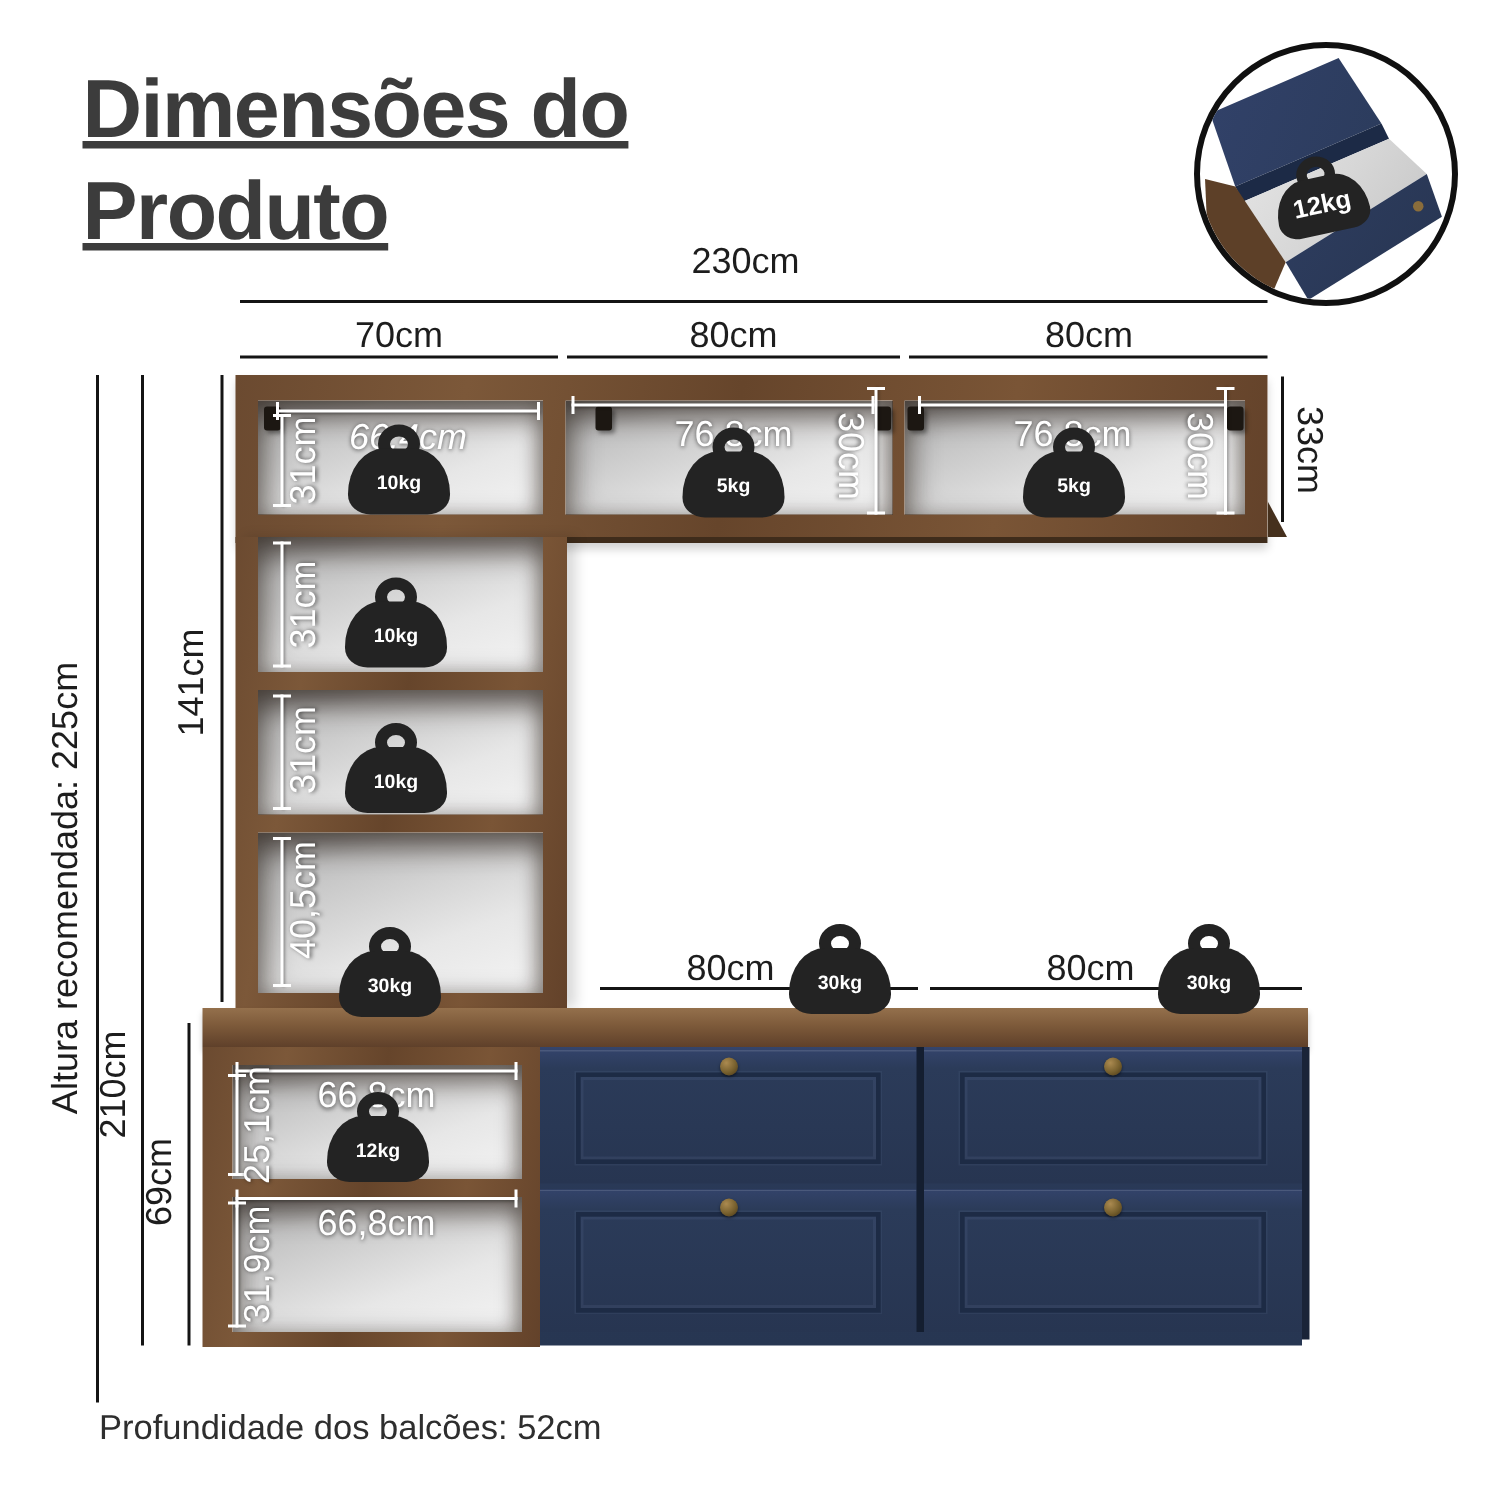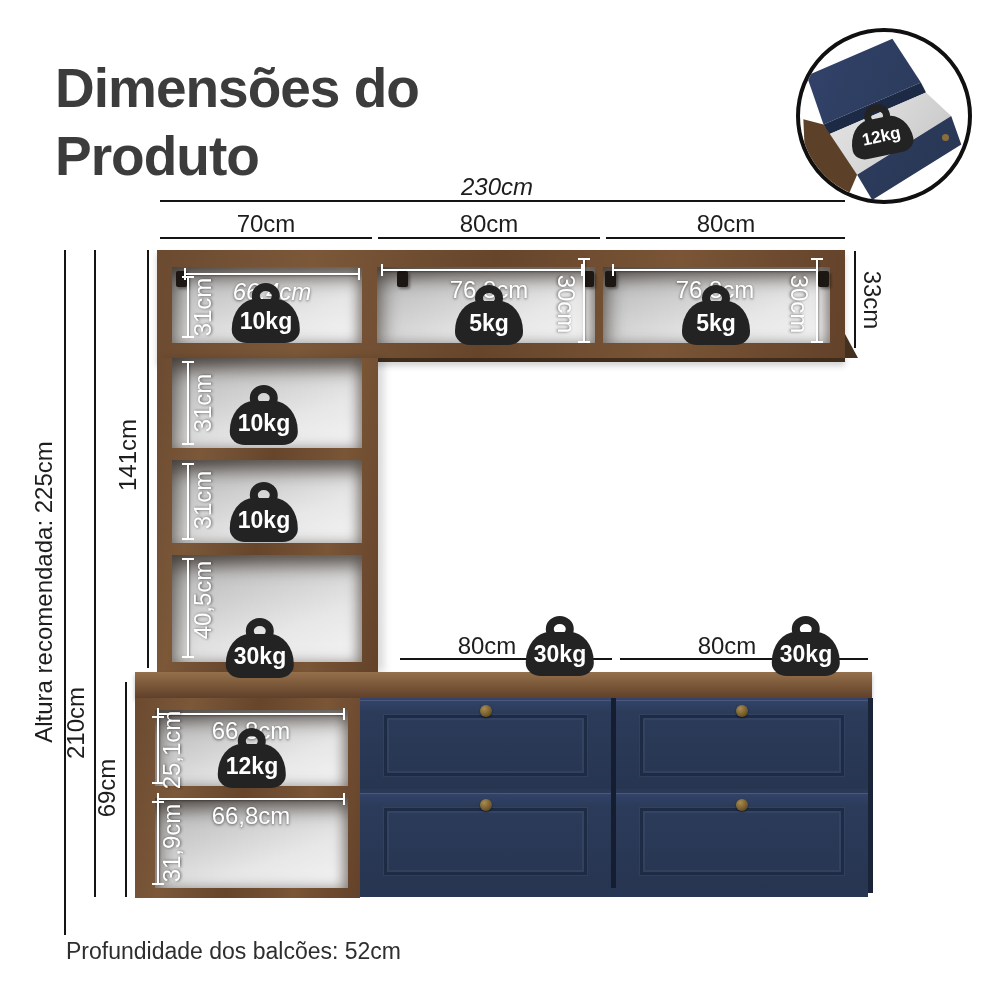--- a/index.html
+++ b/index.html
@@ -33,56 +33,56 @@
           box-shadow:inset 0 1px 0 rgba(255,255,255,.12);}
   .dpanel{position:absolute;left:24px;right:24px;top:15px;bottom:13px;border:3px solid #1d2b45;
           box-shadow:inset 0 0 0 2px rgba(120,140,180,.12), 0 0 0 1px rgba(120,140,180,.10);}
   .knob{position:absolute;left:50%;transform:translateX(-50%);width:12px;height:12px;border-radius:50%;
         background:radial-gradient(circle at 35% 30%,#ab8a50 0%,#77602e 55%,#463414 100%);box-shadow:0 1px 2px rgba(0,0,0,.5);}
   
   .kb{position:absolute;transform:translateX(-50%);display:flex;flex-direction:column;align-items:center;z-index:5;}
   .kb-ring{width:12px;height:10px;border:8px solid #232323;border-radius:50%;}
   .kb-body{margin-top:-10px;min-width:52px;height:44px;padding:0 8px;background:#232323;z-index:1;
            border-radius:24px 24px 15px 15px / 30px 30px 13px 13px;
-           display:flex;align-items:center;justify-content:center;color:#fff;font-weight:bold;font-size:23px;}
+           display:flex;align-items:center;justify-content:center;color:#fff;font-weight:bold;font-size:13px;}
   
   .inset{position:absolute;left:796px;top:28px;width:168px;height:168px;border-radius:50%;
          border:4px solid #101010;background:#fff;overflow:hidden;}
   .ins{position:absolute;inset:0;}
   .p-top{clip-path:polygon(4% 26%,55% 4%,72% 30%,14% 55%);background:linear-gradient(110deg,#32426a,#283855);}
   .p-edge{clip-path:polygon(14% 55%,72% 30%,75% 36%,17% 61%);background:#1c2a46;}
   .p-in{clip-path:polygon(17% 61%,75% 36%,90% 50%,34% 85%);background:linear-gradient(125deg,#f1f1f1 0%,#d7d7d7 55%,#bdbdbd 100%);}
   .p-front{clip-path:polygon(34% 85%,90% 50%,96% 67%,43% 100%);background:linear-gradient(125deg,#33436a,#273551);}
   .p-wood{clip-path:polygon(2% 52%,14% 55%,34% 85%,28% 99%,3% 75%);background:#5d4028;}
   .kb-small .kb-body{min-width:46px;height:38px;font-size:17px;}
   .kb-small .kb-ring{border-width:7px;}
 </style>
 </head>
 <body>
 
 <div id="stage">
 
-  <div class="abs title" style="left:55px;top:54px;width:440px;">Dimensões do Produto</div>
+  <div class="abs title" style="left:55px;top:38px;width:440px;text-decoration:underline;">Dimensões do Produto</div>
 
   <div class="inset">
     <div class="ins p-top"></div>
     <div class="ins p-edge"></div>
     <div class="ins p-in"></div>
     <div class="ins p-front"></div>
     <div class="ins p-wood"></div>
     <div class="abs" style="left:50%;top:50%;width:7px;height:7px;border-radius:50%;background:#8a6d3b;transform:translate(58px,18px);"></div>
     <div class="kb kb-small" style="left:80px;top:72px;transform:translateX(-50%) rotate(-12deg);">
       <div class="kb-ring"></div>
       <div class="kb-body">
           <span>12kg</span>
         </div>
     </div>
   </div>
 
-  <div class="dlab" style="left:497px;top:187px;font-style:italic;">230cm</div>
+  <div class="dlab" style="left:497px;top:175px;">230cm</div>
   <div class="blh" style="left:160px;top:200px;width:685px;"></div>
 
   <div class="dlab" style="left:266px;top:224px;">70cm</div>
   <div class="blh" style="left:160px;top:237px;width:212px;"></div>
   <div class="dlab" style="left:489px;top:224px;">80cm</div>
   <div class="blh" style="left:378px;top:237px;width:222px;"></div>
   <div class="dlab" style="left:726px;top:224px;">80cm</div>
   <div class="blh" style="left:606px;top:237px;width:239px;"></div>
 
   <div class="blv" style="left:64px;top:250px;height:685px;"></div>

